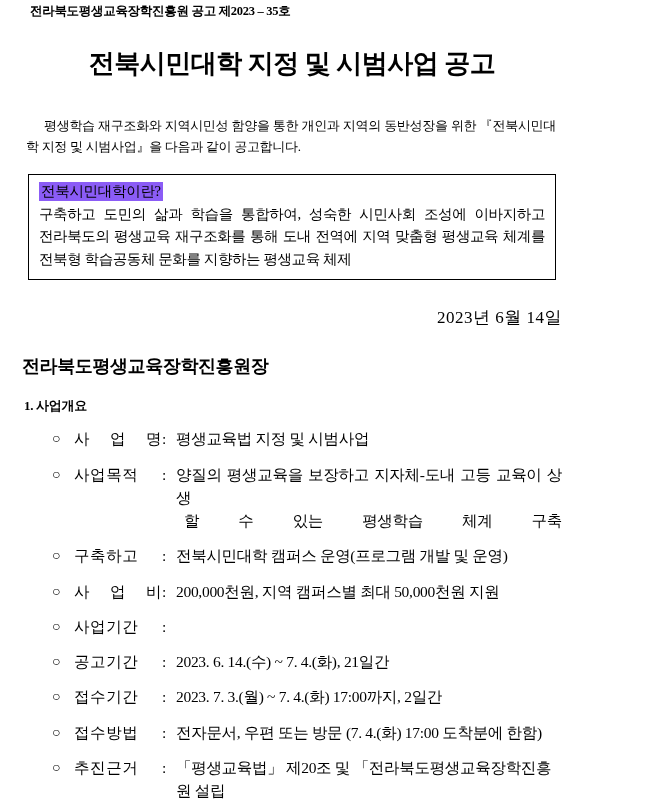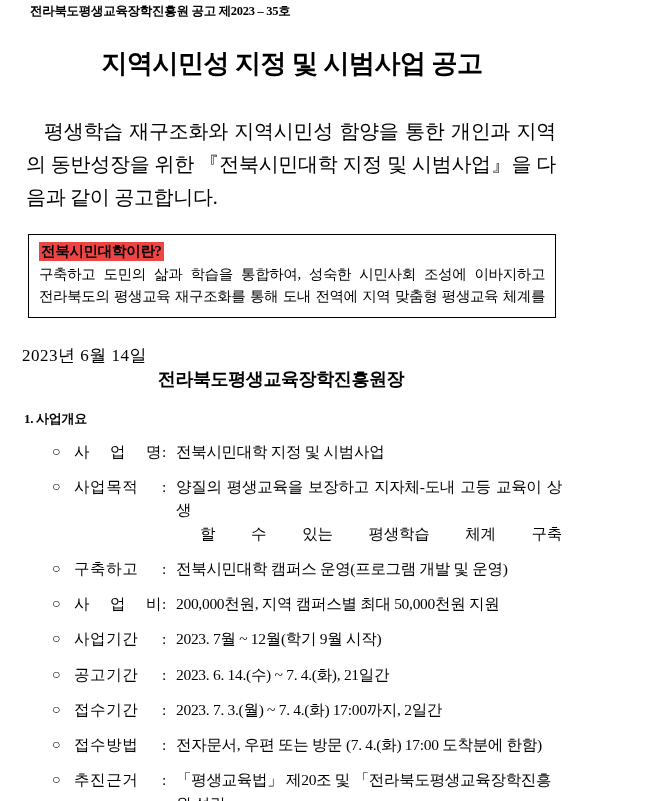--- a/index.html
+++ b/index.html
@@ -29,61 +29,62 @@
   }
   .doc-title {
     text-align: center;
     font-size: 26px;
     font-weight: bold;
     letter-spacing: -0.5px;
     margin-top: 26px;
   }
   .intro {
     margin-top: 34px;
-    font-size: 20px;
+    font-size: 13px;
     line-height: 1.65;
     letter-spacing: -0.3px;
     text-align: justify;
     padding: 0 6px 0 4px;
   }
   .intro .indent {
     display: inline-block;
     width: 18px;
   }
   .definition-box {
     margin: 16px 6px 0 6px;
     border: 1.4px solid #000;
     padding: 7px 10px 9px 10px;
   }
   .definition-title {
     font-size: 14.5px;
-    font-weight: bold;
-    letter-spacing: -0.3px;
-    background: #ef4444;
+    font-weight: normal;
+    letter-spacing: -0.3px;
+    background: #8b5cf6;
     display: inline-block;
     padding: 0 2px;
   }
   .definition-body {
     font-size: 14.5px;
     line-height: 1.55;
     letter-spacing: -0.4px;
     text-align: justify;
     margin-top: 2px;
   }
   .date-line {
-    text-align: left;
+    text-align: right;
     font-size: 17px;
     letter-spacing: 0.5px;
     margin-top: 26px;
   }
   .signer-line {
-    text-align: center;
+    text-align: left;
     font-size: 18px;
     font-weight: bold;
     letter-spacing: -0.4px;
+    margin-top: 25px;
     padding-right: 22px;
   }
   .section-heading {
     font-size: 13px;
     font-weight: bold;
     letter-spacing: -0.3px;
     margin-top: 19px;
     margin-left: 2px;
   }
   .items {
@@ -122,61 +123,62 @@
   .value .l2 {
     display: block;
   }
   .spread {
     display: block;
     text-align: justify;
     text-align-last: justify;
   }
   .value .indent-2 {
     display: block;
-    margin-left: 24px;
+    margin-left: 8px;
   }
 </style>
 </head>
 <body>
 
 <div class="page">
 
   <div class="header-line">전라북도평생교육장학진흥원 공고 제2023 – 35호</div>
 
-  <h1 class="doc-title">지역시민성 지정 및 시범사업 공고</h1>
+  <h1 class="doc-title">전북시민대학 지정 및 시범사업 공고</h1>
 
   <p class="intro"><span class="indent"></span><span>평생학습 재구조화와 지역시민성 함양을 통한 개인과 지역의 동반성장을 위한 『전북시민대학 지정 및 시범사업』을 다음과 같이 공고합니다.</span></p>
 
   <div class="definition-box">
     <div>
       <span class="definition-title">전북시민대학이란?</span>
     </div>
     <div class="definition-body">
       <span class="spread">구축하고 도민의 삶과 학습을 통합하여, 성숙한 시민사회 조성에 이바지하고</span>
       <span class="spread">전라북도의 평생교육 재구조화를 통해 도내 전역에 지역 맞춤형 평생교육 체계를</span>
+      <span>전북형 학습공동체 문화를 지향하는 평생교육 체제</span>
     </div>
   </div>
 
   <div class="date-line">2023년  6월  14일</div>
 
   <div class="signer-line">전라북도평생교육장학진흥원장</div>
 
   <div class="section-heading">
     <span>1.</span>
     <span>사업개요</span>
   </div>
 
   <div class="items">
 
     <div class="item">
       <span class="marker">○</span>
       <span class="label spread">사 업 명</span>
       <span class="colon">:</span>
       <span class="value">
-        <span class="l2">전북시민대학 지정 및 시범사업</span>
+        <span class="l2">평생교육법 지정 및 시범사업</span>
       </span>
     </div>
 
     <div class="item">
       <span class="marker">○</span>
       <span class="label spread">사업목적</span>
       <span class="colon">:</span>
       <span class="value">
         <span class="l2 spread">양질의 평생교육을 보장하고 지자체-도내 고등 교육이 상생</span>
         <span class="indent-2 spread">할 수 있는 평생학습 체계 구축</span>
@@ -198,23 +200,20 @@
       <span class="colon">:</span>
       <span class="value">
         <span class="l2">200,000천원, 지역 캠퍼스별 최대 50,000천원 지원</span>
       </span>
     </div>
 
     <div class="item">
       <span class="marker">○</span>
       <span class="label spread">사업기간</span>
       <span class="colon">:</span>
-      <span class="value">
-        <span class="l2">2023. 7월 ~ 12월(학기 9월 시작)</span>
-      </span>
     </div>
 
     <div class="item">
       <span class="marker">○</span>
       <span class="label spread">공고기간</span>
       <span class="colon">:</span>
       <span class="value">
         <span class="l2">2023. 6. 14.(수) ~ 7. 4.(화), 21일간</span>
       </span>
     </div>

